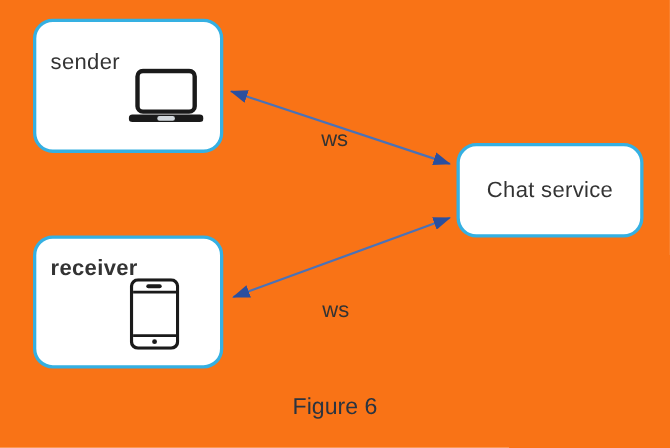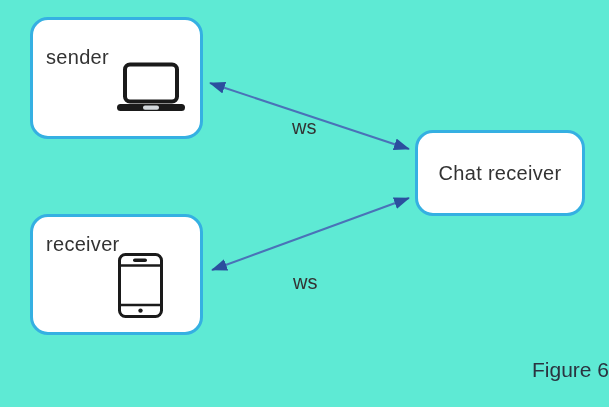--- a/index.html
+++ b/index.html
@@ -12,36 +12,36 @@
   }
   * { margin: 0; padding: 0; box-sizing: border-box; }
   html, body { background: #ffffff; }
   body {
     font-family: "Liberation Sans", sans-serif;
     width: 609px; height: 407px; overflow: hidden;
   }
   .canvas {
     position: relative;
     width: 609px; height: 407px;
-    background: #5eead4;
+    background: #f97316;
   }
   .arrows {
     position: absolute; left: 0; top: 0;
     width: 609px; height: 407px;
     pointer-events: none;
   }
   .node {
     position: absolute;
     border: 3px solid var(--node-border);
     border-radius: 18px;
     background: #ffffff;
     color: var(--text);
   }
   .node-sender   { left: 30px;  top: 17px;  width: 173px; height: 122px; }
-  .node-receiver { left: 30px;  top: 214px; width: 173px; height: 121px; }
+  .node-receiver { left: 30px;  top: 214px; width: 173px; height: 121px; font-weight: bold; }
   .node-chat {
     left: 415px; top: 130px; width: 170px; height: 86px;
     display: flex; align-items: center; justify-content: center;
   }
   .node-label {
     position: absolute;
     font-size: 20px;
     color: var(--text);
     letter-spacing: 0.3px;
   }
@@ -55,21 +55,21 @@
     position: absolute;
     font-size: 20px;
     color: var(--text);
     margin-top: 30px;
   }
   .ws-top    { left: 292px; top: 86px; }
   .ws-bottom { left: 293px; top: 241px; }
   .caption {
     position: absolute;
     left: 0; top: 358px; width: 609px;
-    text-align: right;
+    text-align: center;
     font-size: 21px;
     color: var(--caption);
   }
 </style>
 </head>
 <body>
 
 <div class="canvas">
 
   <svg class="arrows" viewBox="0 0 609 407" xmlns="http://www.w3.org/2000/svg">
@@ -96,21 +96,21 @@
     <svg class="device-icon phone-icon" viewBox="0 0 45 65" xmlns="http://www.w3.org/2000/svg">
       <rect x="1.5" y="1.5" width="42" height="62" rx="6" fill="none" stroke="currentColor" stroke-width="3"></rect>
       <line x1="3" y1="12.5" x2="42" y2="12.5" stroke="currentColor" stroke-width="2.5"></line>
       <line x1="3" y1="52" x2="42" y2="52" stroke="currentColor" stroke-width="2.5"></line>
       <rect x="15" y="5.5" width="14" height="3.6" rx="1.8" fill="currentColor"></rect>
       <circle cx="22.5" cy="57.6" r="2.2" fill="currentColor"></circle>
     </svg>
   </div>
 
   <div class="node node-chat">
-    <span class="node-label">Chat receiver</span>
+    <span class="node-label">Chat service</span>
   </div>
 
   <span class="edge-label ws-top">ws</span>
   <span class="edge-label ws-bottom">ws</span>
 
   <div class="caption">Figure 6</div>
 
 </div>
 
 </body></html>

